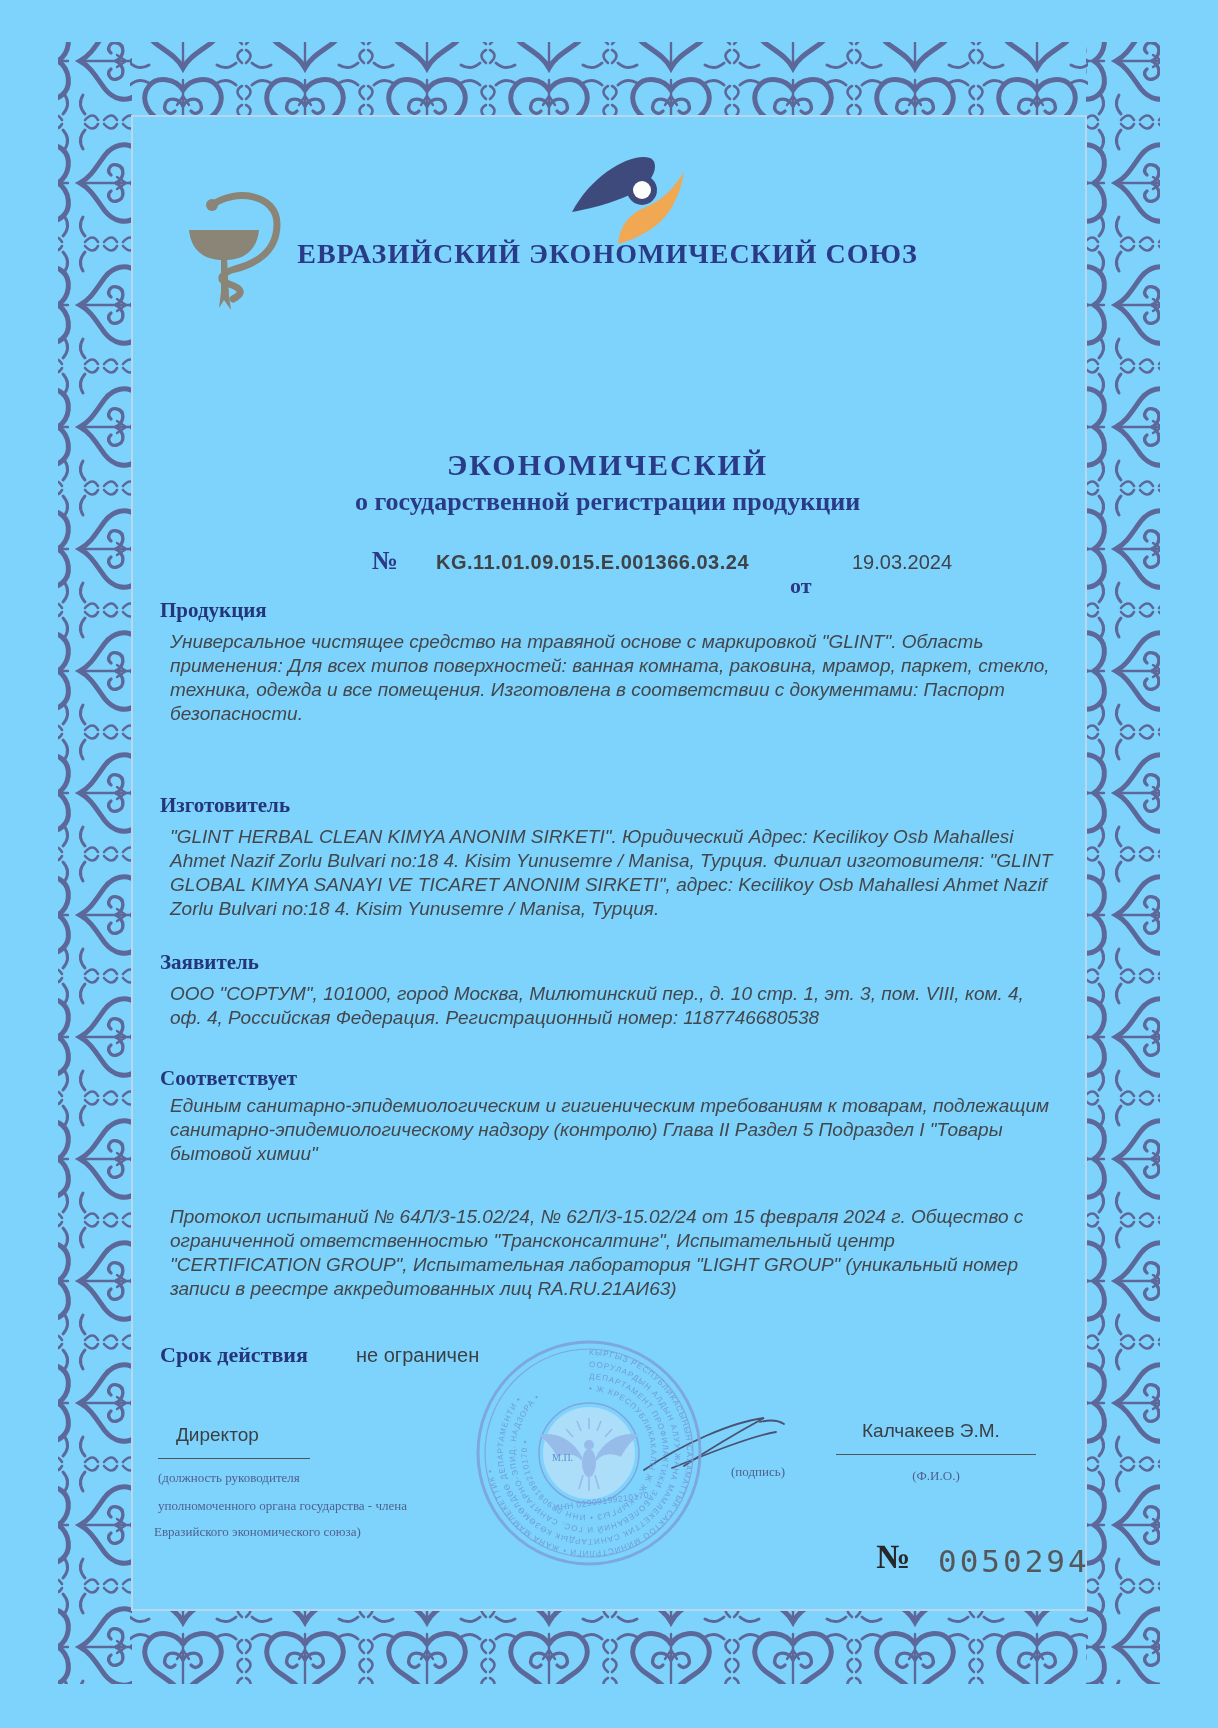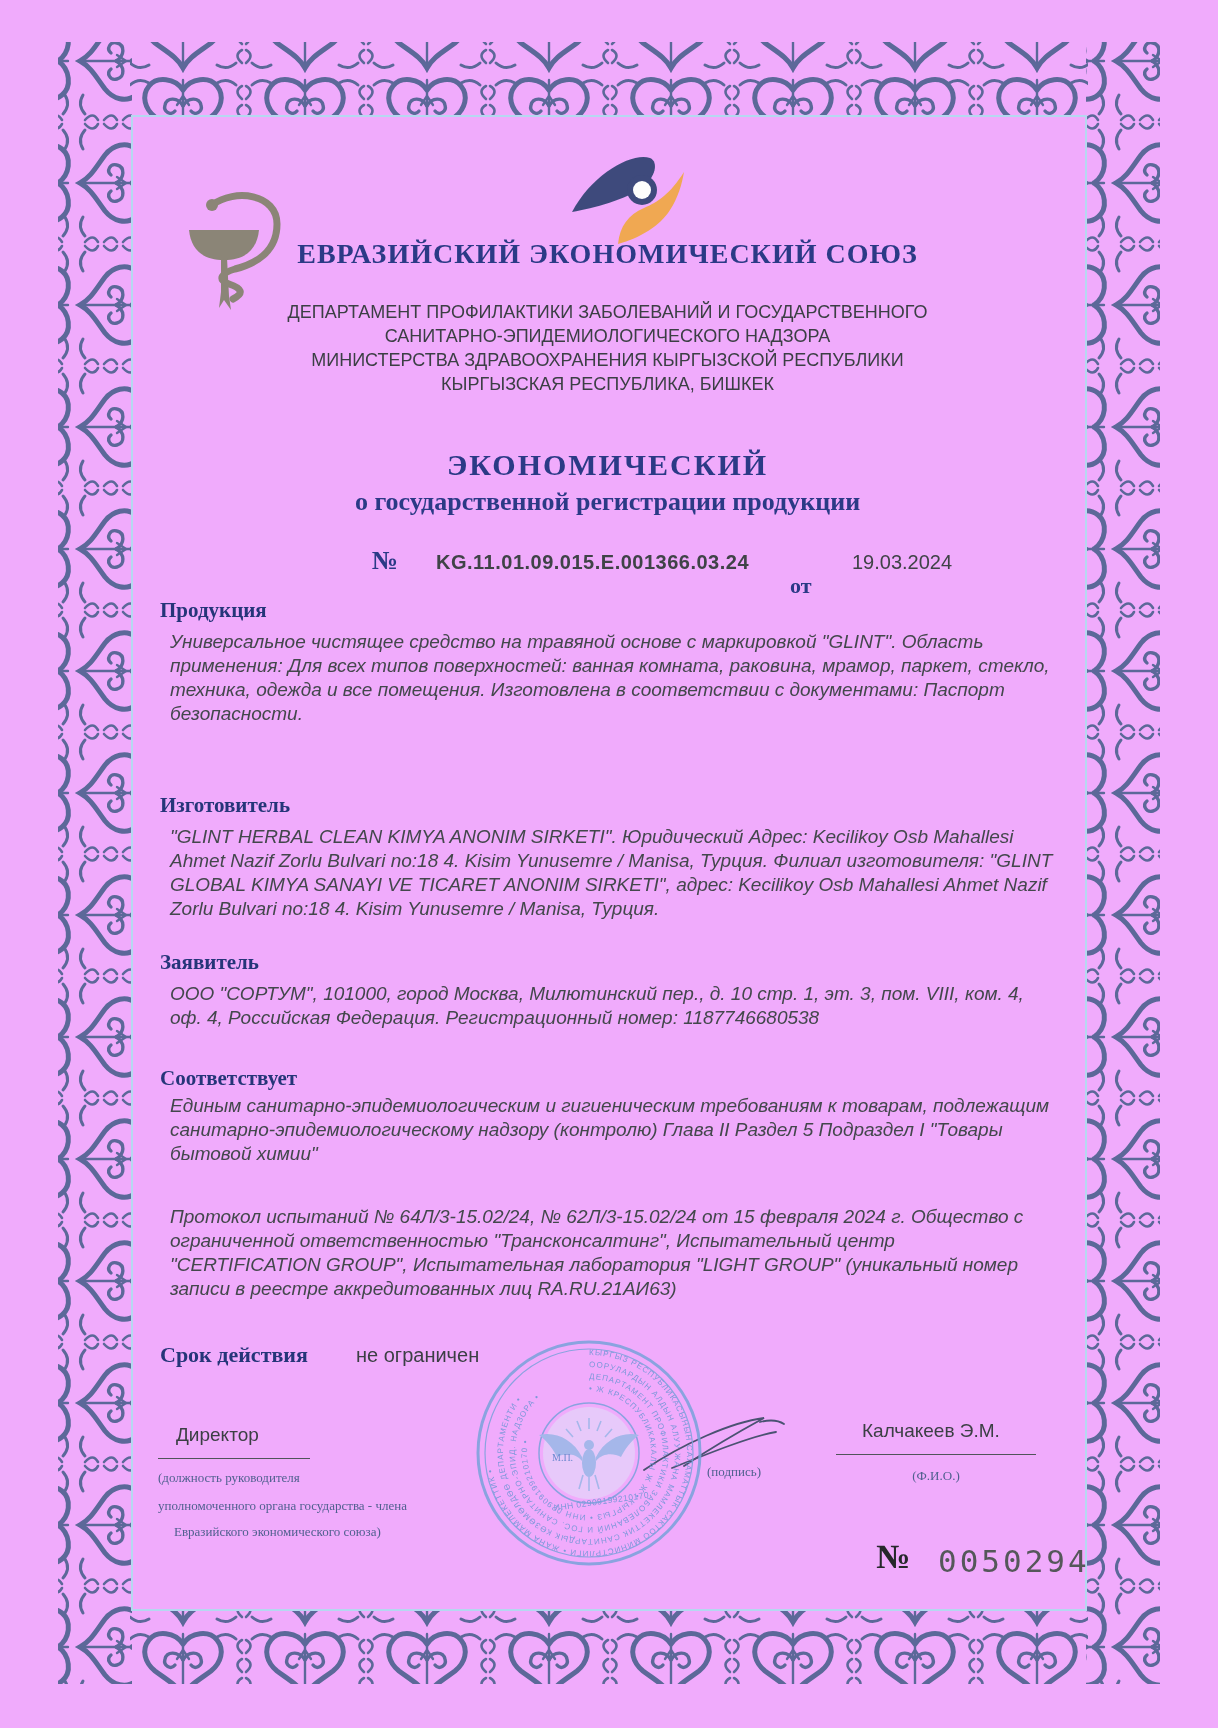--- a/index.html
+++ b/index.html
@@ -1,17 +1,17 @@
 <!DOCTYPE html>
 <html><head>
 <meta charset="utf-8">
 <style>
   html,body{margin:0;padding:0;background:#ffffff;}
   .page{
-    position:relative;width:1218px;height:1728px;background:#f0abfc;overflow:hidden;
+    position:relative;width:1218px;height:1728px;background:#7dd3fc;overflow:hidden;
     font-family:"Liberation Sans",sans-serif;color:#42464b;
   }
   .abs{position:absolute;}
   .center{text-align:center;}
   .serifnavy{font-family:"Liberation Serif",serif;font-weight:bold;color:#2b3a86;}
   .heading{font-family:"Liberation Serif",serif;font-weight:bold;color:#253579;font-size:21px;}
   .bodytext{font-size:19px;line-height:24px;color:#43474c;font-style:italic;}
   .smallserif{font-family:"Liberation Serif",serif;color:#50608f;font-size:13px;}
   .sigline{border-top:1.6px solid #50545a;height:0;}
   .serial-digits{font-family:"DejaVu Sans Mono",monospace;font-size:31px;color:#55575a;letter-spacing:3px;}
@@ -61,26 +61,20 @@
 
   <svg class="abs" style="left:566px;top:150px;" width="125" height="95" viewBox="0 0 125 95">
     <path d="M6,62 C26,24 66,2 84,8 C93,12 89,27 78,36 C60,50 28,58 6,62 Z" fill="#3e4a7c"></path>
     <path d="M118,22 C104,44 92,52 78,58 C62,65 54,76 52,94 C74,88 94,76 104,60 C112,48 116,34 118,22 Z" fill="#f0a852"></path>
     <circle cx="76" cy="40" r="15" fill="#3e4a7c"></circle>
     <circle cx="76" cy="40" r="9" fill="#fdfdfc"></circle>
   </svg>
 
   <div class="abs serifnavy center" style="left:140px;top:238px;width:935px;font-size:28px;letter-spacing:1px;">ЕВРАЗИЙСКИЙ ЭКОНОМИЧЕСКИЙ СОЮЗ</div>
 
-  <div class="abs center" style="left:140px;top:300px;width:935px;font-size:18px;line-height:24px;color:#3b3f44;">
-    <div>ДЕПАРТАМЕНТ ПРОФИЛАКТИКИ ЗАБОЛЕВАНИЙ И ГОСУДАРСТВЕННОГО</div>
-    <div>САНИТАРНО-ЭПИДЕМИОЛОГИЧЕСКОГО НАДЗОРА</div>
-    <div>МИНИСТЕРСТВА ЗДРАВООХРАНЕНИЯ КЫРГЫЗСКОЙ РЕСПУБЛИКИ</div>
-    <div>КЫРГЫЗСКАЯ РЕСПУБЛИКА, БИШКЕК</div>
-  </div>
 
 
   <div class="abs serifnavy center" style="left:140px;top:448px;width:935px;font-size:30px;letter-spacing:2px;">ЭКОНОМИЧЕСКИЙ</div>
   <div class="abs serifnavy center" style="left:140px;top:487px;width:935px;font-size:26px;">о государственной регистрации продукции</div>
 
   <div class="abs serifnavy" style="left:372px;top:546px;font-size:26px;">№</div>
   <div class="abs" style="left:436px;top:551px;font-size:20px;letter-spacing:0.5px;color:#3f4347;font-weight:bold;">KG.11.01.09.015.E.001366.03.24</div>
   <div class="abs serifnavy" style="left:790px;top:549px;font-size:22px;margin-top:24px;">от</div>
   <div class="abs" style="left:852px;top:551px;font-size:20px;color:#3f4347;">19.03.2024</div>
 
@@ -98,34 +92,34 @@
 
   <div class="abs bodytext" style="left:170px;top:1205px;width:880px;">Протокол испытаний № 64Л/3-15.02/24, № 62Л/3-15.02/24 от 15 февраля 2024 г. Общество с ограниченной ответственностью "Трансконсалтинг", Испытательный центр "CERTIFICATION GROUP", Испытательная лаборатория "LIGHT GROUP" (уникальный номер записи в реестре аккредитованных лиц RA.RU.21АИ63)</div>
 
   <div class="abs heading" style="left:160px;top:1342px;font-size:22px;">Срок действия</div>
   <div class="abs" style="left:356px;top:1344px;font-size:20px;color:#3b3f44;">не ограничен</div>
 
   <div class="abs" style="left:176px;top:1424px;font-size:19px;color:#3b3f44;">Директор</div>
   <div class="abs sigline" style="left:158px;top:1458px;width:152px;"></div>
   <div class="abs smallserif" style="left:158px;top:1470px;">(должность руководителя</div>
   <div class="abs smallserif" style="left:158px;top:1498px;">уполномоченного органа государства - члена</div>
-  <div class="abs smallserif" style="left:174px;top:1524px;text-align:right;">Евразийского экономического союза)</div>
+  <div class="abs smallserif" style="left:154px;top:1524px;text-align:right;">Евразийского экономического союза)</div>
 
   <div class="abs" style="left:862px;top:1420px;font-size:19px;color:#3b3f44;">Калчакеев Э.М.</div>
   <div class="abs sigline" style="left:836px;top:1454px;width:200px;"></div>
   <div class="abs smallserif center" style="left:836px;top:1468px;width:200px;">(Ф.И.О.)</div>
 
   <svg class="abs" style="left:642px;top:1412px;" width="160" height="70" viewBox="0 0 160 70">
     <g fill="none" stroke="#4a5272" stroke-width="1.8" stroke-linecap="round">
       <path d="M2,58 C40,32 90,10 122,6 C100,18 66,38 42,54"></path>
       <path d="M30,56 C70,40 110,24 134,20"></path>
       <path d="M118,10 C126,8 136,8 142,12"></path>
     </g>
   </svg>
-  <div class="abs smallserif" style="left:660px;top:1464px;padding-left:47px;">(подпись)</div>
+  <div class="abs smallserif" style="left:684px;top:1464px;padding-left:47px;">(подпись)</div>
 
   <svg class="abs" style="left:466px;top:1330px;opacity:0.88;" width="246" height="246" viewBox="0 0 246 246">
     <defs>
       <path id="tp1" d="M123,25 a98,98 0 1 1 -0.05,0"></path>
       <path id="tp2" d="M123,37 a86,86 0 1 1 -0.05,0"></path>
       <path id="tp3" d="M123,49 a74,74 0 1 1 -0.05,0"></path>
       <path id="tp4" d="M123,61 a62,62 0 1 1 -0.05,0"></path>
     </defs>
     <g stroke="#7da2dc" fill="none">
       <circle cx="123" cy="123" r="111" stroke-width="3"></circle>

